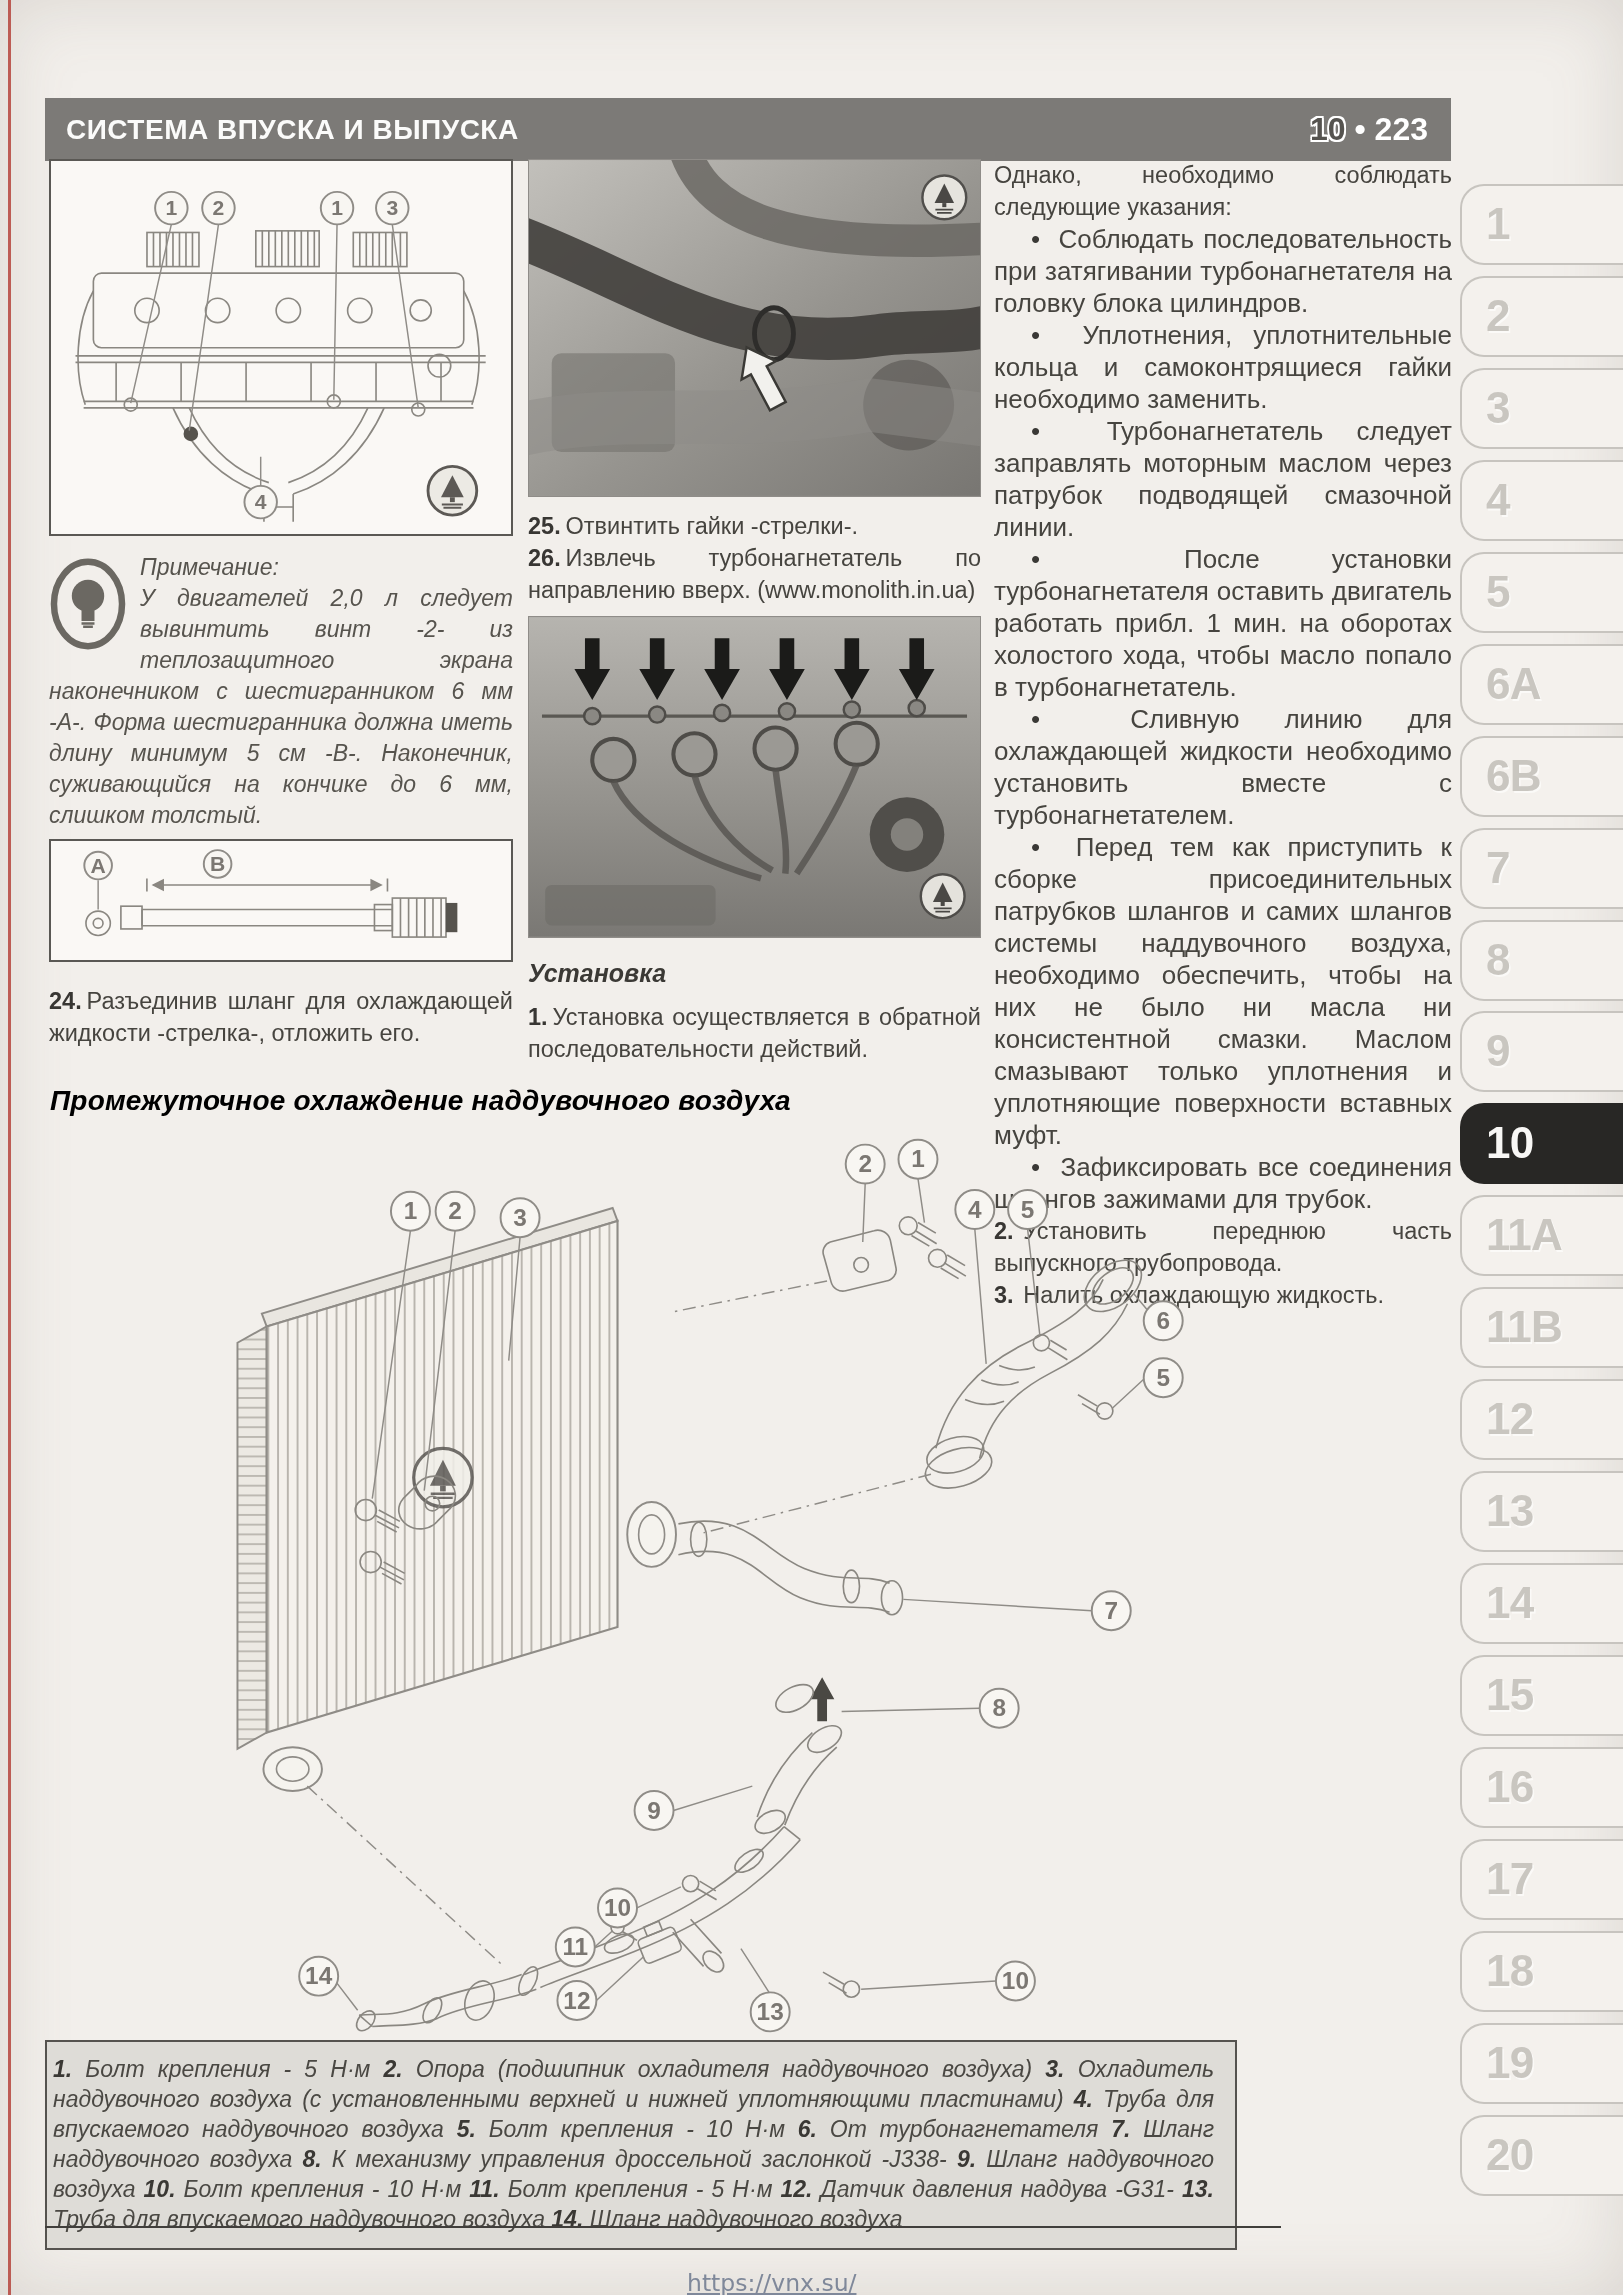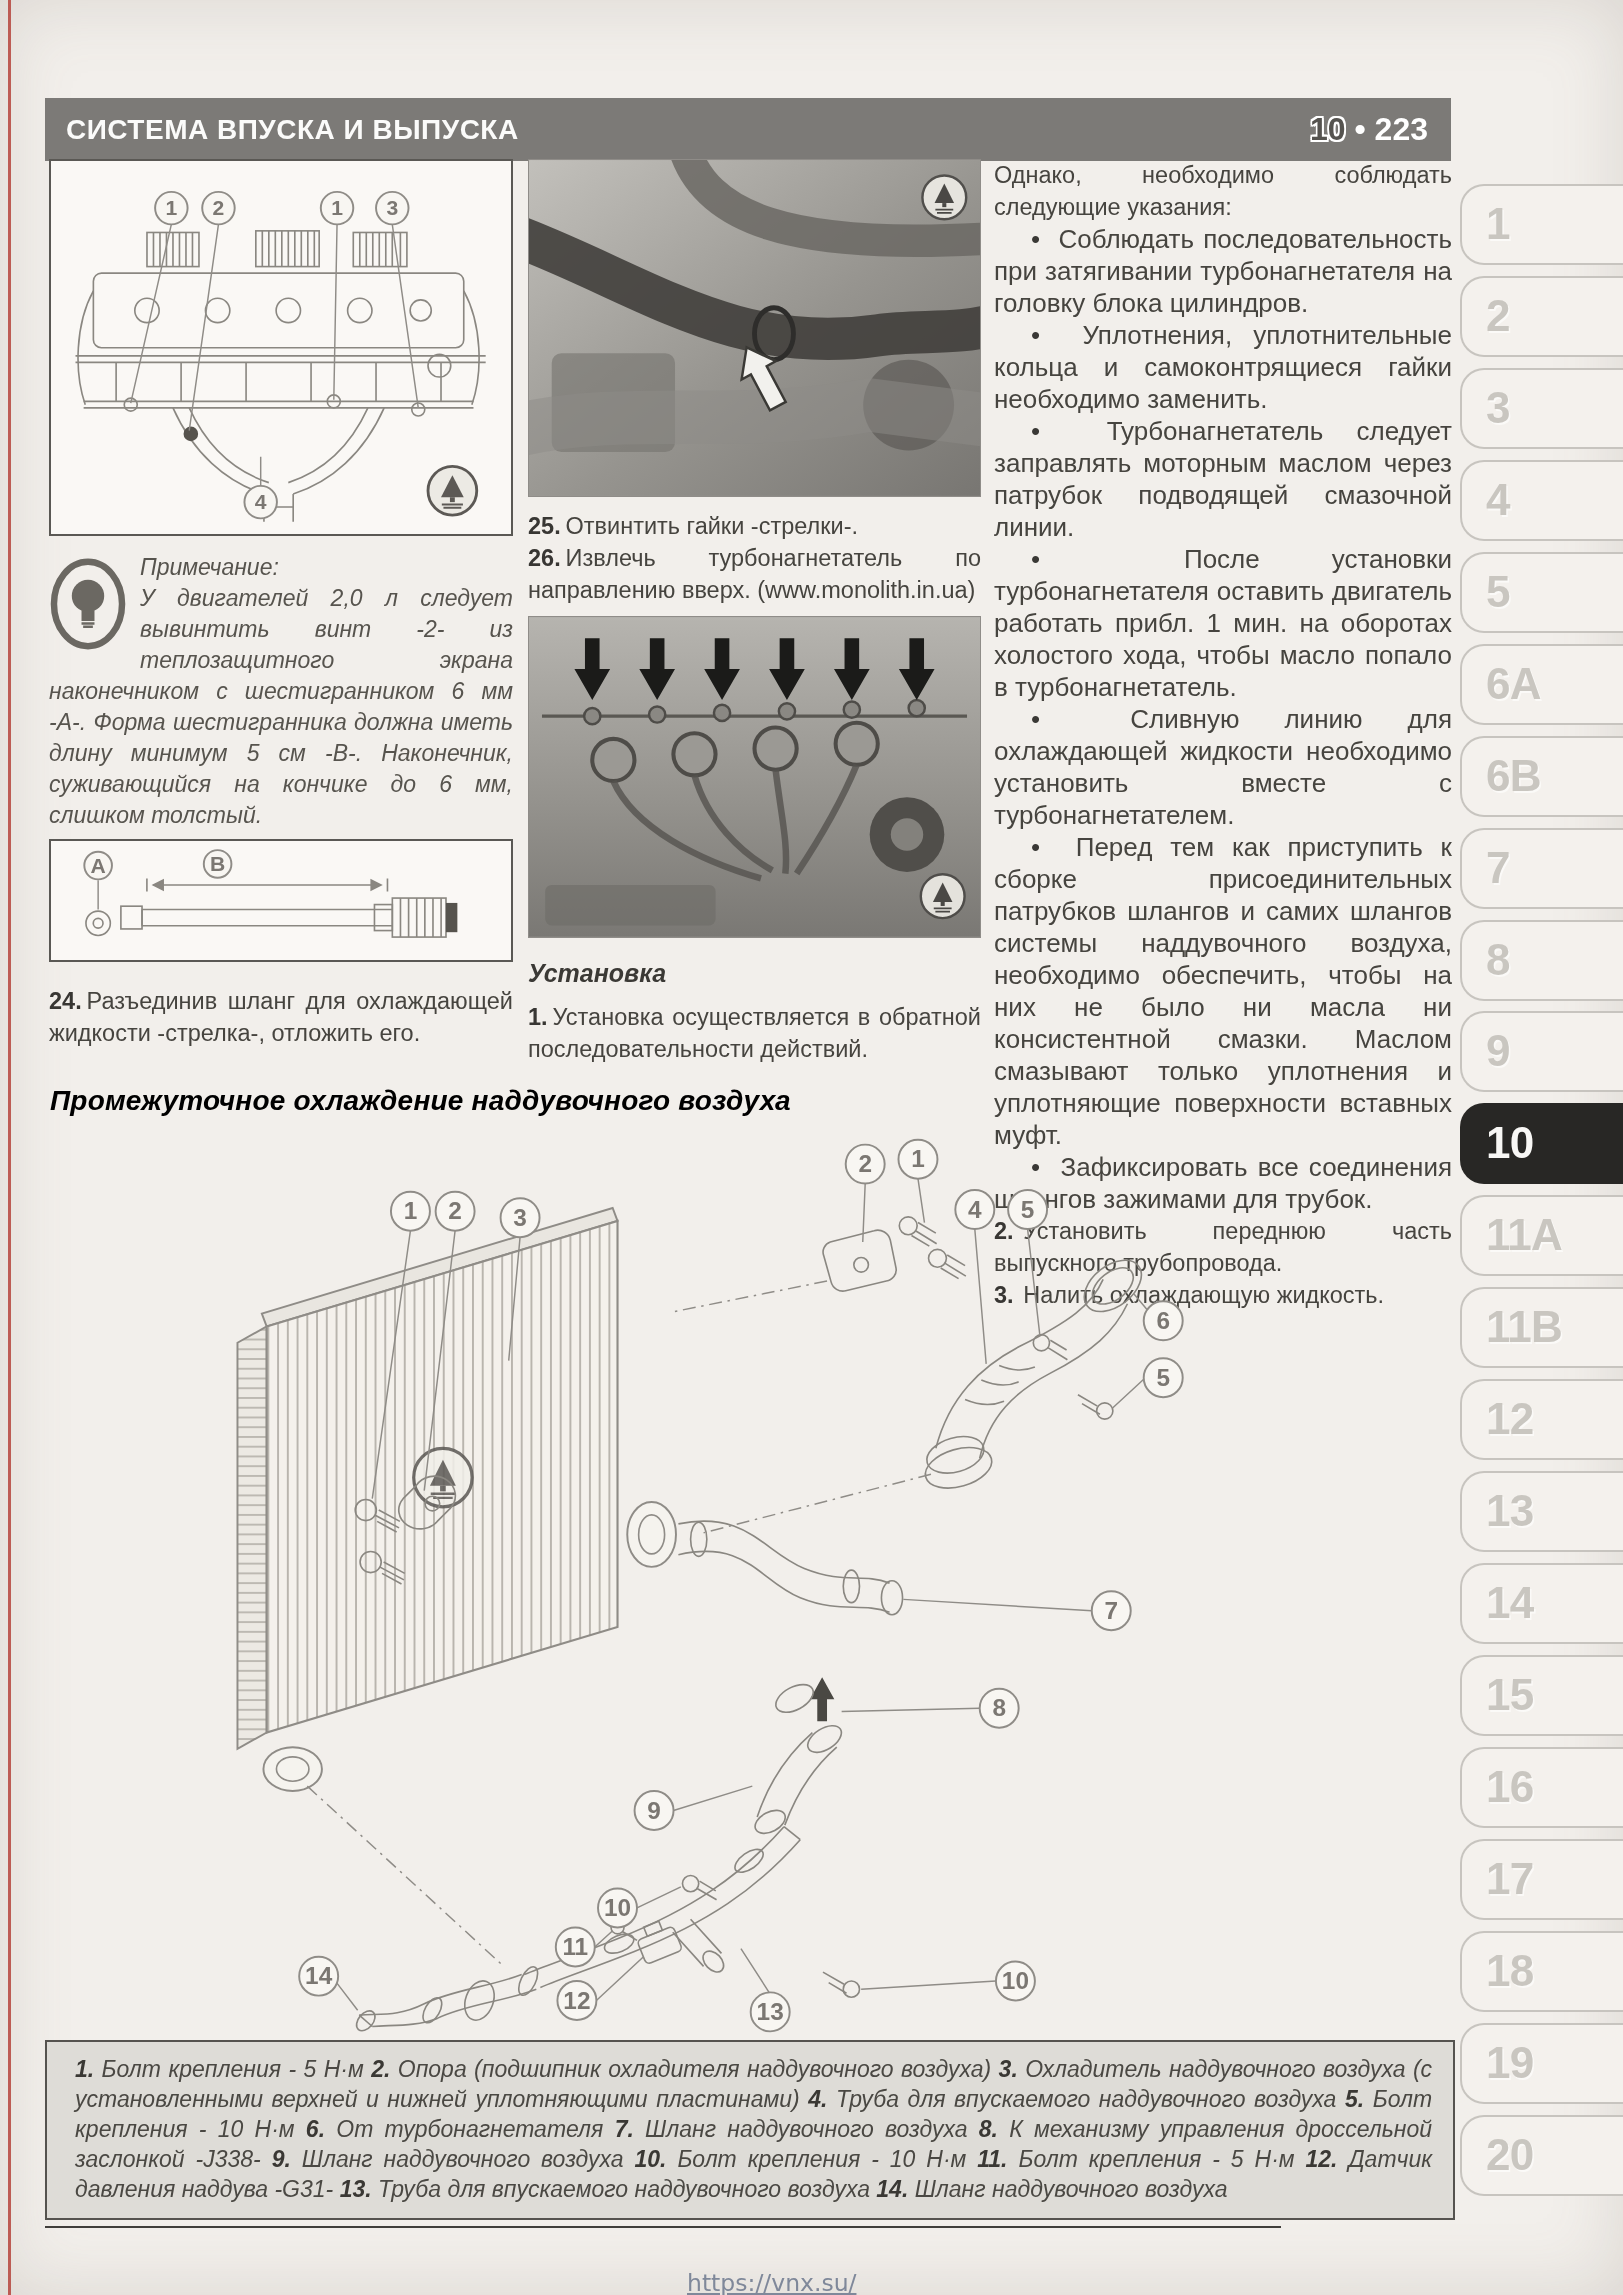--- a/index.html
+++ b/index.html
@@ -50,21 +50,21 @@
   .bullets li::before{content:"•\00a0\00a0";margin-left:37px;color:#3a3835;}
   .numstep b{margin-right:9.7px;color:#383633;}
 
   
   .section-heading{position:absolute;left:50px;top:1085px;font-size:28px;font-weight:700;font-style:italic;color:#000000;letter-spacing:0.2px;}
 
   
   .main-diagram{position:absolute;left:49px;top:1130px;width:1405px;height:903px;}
 
   
-  .legend{position:absolute;left:45px;top:2040px;width:1410px;box-sizing:border-box;border:2.4px solid #55534f;background:#dedcd7;padding:12px 21px 14px 28px;}
+  .legend{position:absolute;left:45px;top:2040px;width:1192px;box-sizing:border-box;border:2.4px solid #55534f;background:#dedcd7;padding:12px 21px 14px 6px;}
   .legend-text{font-style:italic;font-size:23px;line-height:30px;text-align:justify;color:#4a4843;}
   .legend-text b{font-style:italic;color:#3a3834;}
 
   
   .footer-line{position:absolute;left:45px;top:2226px;width:1236px;height:2.4px;background:#403e3b;}
   .publisher{position:absolute;left:45px;top:2239px;width:1236px;text-align:right;font-size:24px;color:#4b4945;}
   .vnx-link{position:absolute;left:687px;top:2269px;font-size:23.5px;color:#7f889a;text-decoration:underline;font-family:"DejaVu Sans",sans-serif;}
 
   
   .sidebar{position:absolute;left:1460px;top:184px;width:164px;height:2012px;display:flex;flex-direction:column;justify-content:space-between;}

